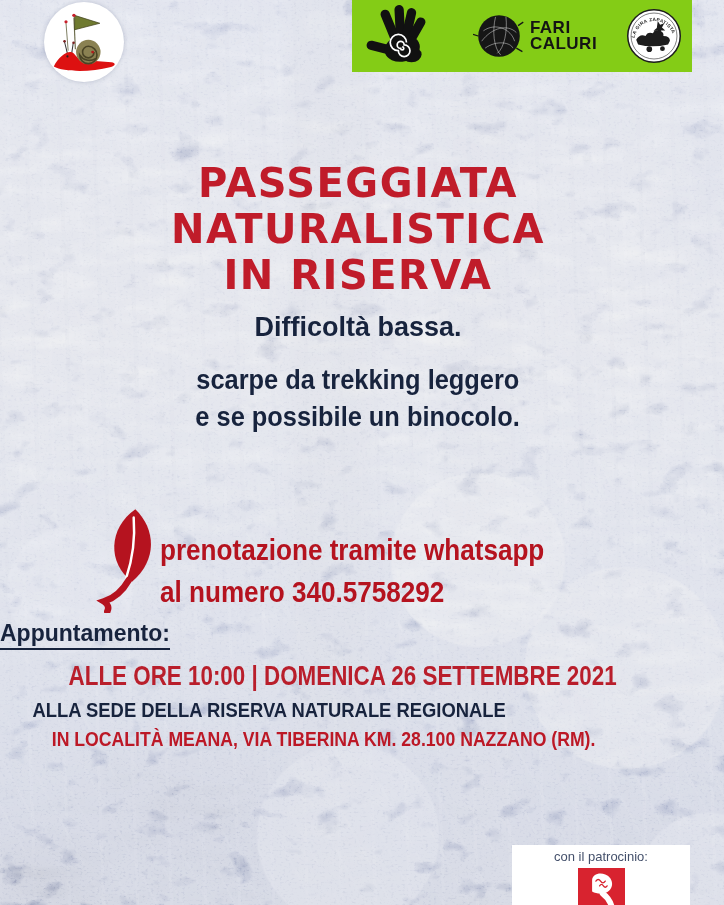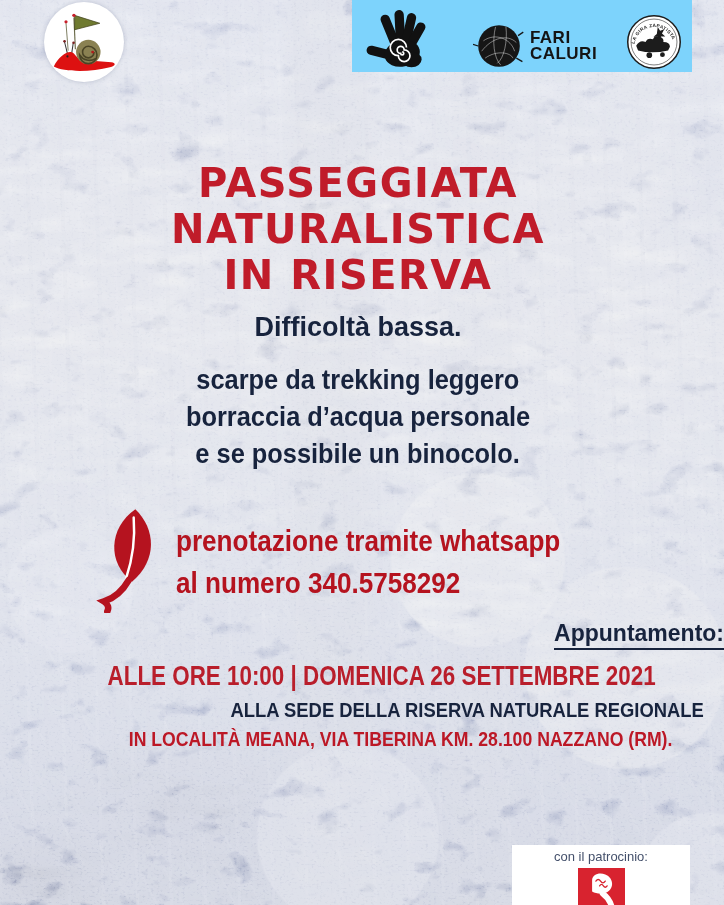--- a/index.html
+++ b/index.html
@@ -27,40 +27,40 @@
       linear-gradient(180deg,#b3bdd8 0%,#c2c7d4 18%,#c9ccd4 38%,#b9c0d0 52%,#9aa5c2 68%,#8290b4 80%,#66749e 92%,#5a6890 100%);
   }
   .bg-noise{position:absolute;inset:0;pointer-events:none;}
   
   .snail-badge{
     position:absolute;left:44px;top:2px;width:80px;height:80px;border-radius:50%;
     background:#fff;display:flex;align-items:center;justify-content:center;
     box-shadow:0 0 4px rgba(60,70,110,.25);
   }
   .logo-bar{
-    position:absolute;left:352px;top:0;width:340px;height:72px;background:#7dd3fc;
-    display:flex;align-items:flex-end;justify-content:space-between;padding:0 8px;
+    position:absolute;left:352px;top:0;width:340px;height:72px;background:#84cc16;
+    display:flex;align-items:center;justify-content:space-between;padding:0 8px;
   }
   .fari-group{display:flex;align-items:center;gap:5px;}
   .fari-text{font-family:"Liberation Sans",sans-serif;font-weight:bold;color:#141414;
     font-size:17px;line-height:16px;letter-spacing:.5px;}
   
   .navy{color:#17233d;}
   .center-abs{position:absolute;left:0;right:8px;text-align:center;}
   .title{top:160px;font-family:"DejaVu Sans",sans-serif;font-weight:bold;
     font-size:40px;line-height:46px;letter-spacing:1.5px;color:#c01c2a;}
   .difficulty{top:312px;font-size:27px;font-weight:bold;}
   .equipment{top:362px;font-size:27px;line-height:37px;font-weight:bold;}
   .equipment .sx{display:inline-block;transform:scaleX(.94);transform-origin:center;}
-  .booking-row{position:absolute;left:86px;top:506px;display:flex;align-items:flex-start;gap:16px;}
+  .booking-row{position:absolute;left:86px;top:506px;display:flex;align-items:flex-end;}
   .booking-text{
     padding-top:14px;color:#b5131f;font-weight:bold;font-size:29px;line-height:42px;
     white-space:nowrap;transform:scaleX(.9);transform-origin:left top;
   }
-  .footer-block{position:absolute;left:0;right:0;top:620px;text-align:right;}
+  .footer-block{position:absolute;left:0;right:0;top:620px;text-align:left;}
   .appt-heading{display:inline-block;font-size:23px;font-weight:bold;
     border-bottom:2.5px solid #17233d;padding-bottom:1px;margin-bottom:10px;}
   .appt-datetime{font-size:28px;font-weight:bold;color:#b91e2b;white-space:nowrap;margin-bottom:7px;}
   .appt-datetime span{display:inline-block;transform:scaleX(.80);transform-origin:center;}
   .venue{font-size:20px;font-weight:bold;margin-bottom:5px;padding-left:12px;}
   .venue span{display:inline-block;transform:scaleX(.92);transform-origin:center;}
   .location{font-size:21px;font-weight:bold;color:#bc1826;white-space:nowrap;margin-top:2px;}
   .location span{display:inline-block;transform:scaleX(.84);transform-origin:center;}
   
   .patronage{
@@ -168,21 +168,20 @@
   <div class="center-abs title">
     <div>PASSEGGIATA</div>
     <div>NATURALISTICA</div>
     <div>IN RISERVA</div>
   </div>
 
   <div class="center-abs difficulty navy">Difficoltà bassa.</div>
 
   <div class="center-abs equipment navy">
     <div><span class="sx">scarpe da trekking leggero</span></div>
-    <div><span class="sx">borraccia d’acqua personale</span></div>
     <div><span class="sx">e se possibile un binocolo.</span></div>
   </div>
 
   <div class="booking-row">
     <svg viewBox="0 0 90 130" width="74" height="107">
       <path d="M60,4 C85,28 87,66 56,92 C26,70 27,27 60,4 Z" fill="#b5131f"></path>
       <path d="M58,14 C60,40 56,66 49,87" fill="none" stroke="#fff" stroke-width="3" stroke-linecap="round"></path>
       <path d="M52,90 C44,104 34,112 22,116 C27,119 28,124 26,128" fill="none" stroke="#b5131f" stroke-width="8" stroke-linecap="round"></path>
     </svg>
     <div class="booking-text">

